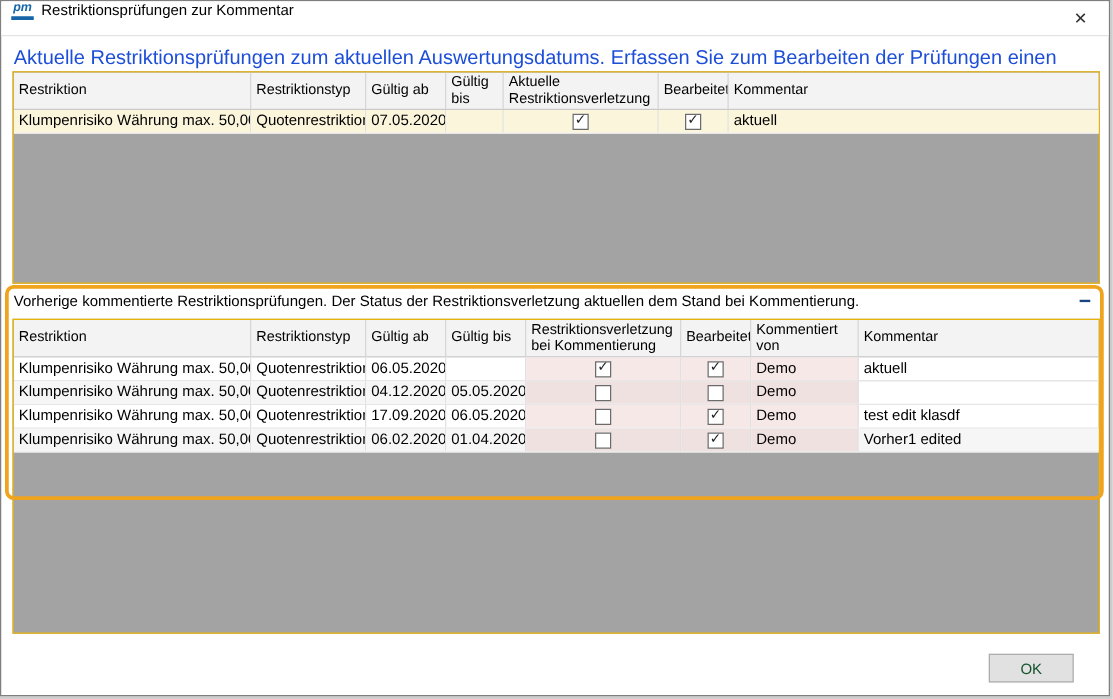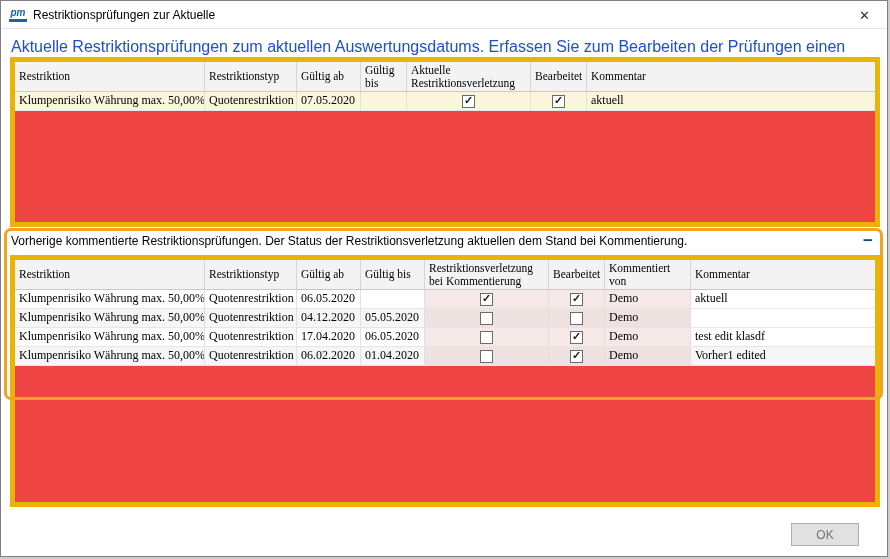--- a/index.html
+++ b/index.html
@@ -1,28 +1,28 @@
 <!DOCTYPE html>
 <html><head>
 <meta charset="utf-8">
 <style>
   * { margin:0; padding:0; box-sizing:border-box; }
   html,body { width:890px; height:559px; background:#cccccc; font-family:"Liberation Sans","DejaVu Sans",sans-serif; }
   .dialog { position:relative; width:888px; height:557px; background:#ffffff; border:1px solid #7f7f7f; overflow:hidden; }
 
   
-  .titlebar { position:absolute; left:0; top:0; width:100%; height:28px; background:#ffffff; border-bottom:1px solid #e3e3e3; display:flex; align-items:center; padding-left:8px; }
+  .titlebar { position:absolute; left:0; top:0; width:100%; height:28px; background:#ffffff; border-bottom:1px solid #e3e3e3; display:flex; padding-left:8px; }
   .app-icon { width:18px; height:15px; margin-right:6px; font-size:10px; font-weight:bold; font-style:italic; color:#1565a8; border-bottom:3px solid #1565a8; line-height:12px; text-align:center; }
   .wtitle { font-size:12px; color:#000; }
   .closebtn { position:absolute; right:0; top:0; width:45px; height:28px; display:flex; align-items:center; justify-content:center; font-size:13px; color:#333; cursor:default; }
 
   .intro { position:absolute; left:10px; top:37px; font-size:16px; color:#1d4ed8; }
 
   
-  .tbl { position:absolute; background:#ef4444; border:5px solid #eab308; overflow:hidden;font-family:Liberation Serif, serif; }
+  .tbl { position:absolute; background:#a3a3a3; border:1px solid #eab308; overflow:hidden; }
   .thead { display:flex; height:30px; background:#f3f3f3; border-bottom:1px solid #c9c9c9; }
   .th { font-size:11.5px; line-height:13px; color:#000; padding:1px 4px; border-right:1px solid #d6d6d6; display:flex; align-items:center; white-space:normal; overflow:hidden; }
   .tr { display:flex; height:19px; border-bottom:1px solid #e6e6e6; background:#fff; }
   .td { font-size:12px; line-height:17px; color:#000; padding:0 4px; border-right:1px solid #e0e0e0; white-space:nowrap; overflow:hidden; }
   .td.center { display:flex; align-items:center; justify-content:center; padding:0; }
   .td.ro { background:#f7e8e8; }
   .tr.alt .td { background:#f6f6f6; }
   .tr.alt .td.ro { background:#f0e1e1; }
   .tr.sel .td { background:#fbf5dc; }
 
@@ -42,31 +42,31 @@
 
   
   .cb { width:13px; height:13px; background:#fff; border:1px solid #6b6b6b; display:flex; align-items:center; justify-content:center; font-size:11px; font-weight:bold; color:#1f1f1f; }
   .cb.checked::after { content:"\2713"; margin-top:-1px; }
 
   
   .annotation { position:absolute; left:3px; top:227px; width:879px; height:172px; border:3px solid #f0a31d; border-radius:7px; pointer-events:none; z-index:5; }
 
   
   .footer { position:absolute; right:28px; bottom:10px; display:flex; gap:10px; }
-  .btn { height:23px; min-width:68px; padding:0 12px; font-family:"Liberation Sans","DejaVu Sans",sans-serif; font-size:12px; color:#737373; background:#e1e1e1; border:1px solid #adadad; }
+  .btn { height:23px; min-width:68px; padding:0 12px; font-family:"Liberation Sans","DejaVu Sans",sans-serif; font-size:12px; color:#14532d; background:#e1e1e1; border:1px solid #adadad; }
   .btn.default { border:2px solid #3c7fb1; min-width:88px; }
 </style>
 </head>
 <body>
 
 <div class="dialog">
 
   <div class="titlebar">
     <span class="app-icon">pm</span>
-    <span class="wtitle">Restriktionsprüfungen zur Aktuelle</span>
+    <span class="wtitle">Restriktionsprüfungen zur Kommentar</span>
     <span class="closebtn">✕</span>
   </div>
 
   <div class="intro">Aktuelle Restriktionsprüfungen zum aktuellen Auswertungsdatums. Erfassen Sie zum Bearbeiten der Prüfungen einen Kommentar.</div>
 
   <div class="tbl table1">
     <div class="thead">
       <div class="th t1c1">Restriktion</div>
       <div class="th t1c2">Restriktionstyp</div>
       <div class="th t1c3">Gültig ab</div>
@@ -132,21 +132,21 @@
         </div>
       <div class="td t2c6 ro center">
           <span class="cb"></span>
         </div>
       <div class="td t2c7 ro">Demo</div>
     </div>
 
     <div class="tr">
       <div class="td t2c1">Klumpenrisiko Währung max. 50,00%</div>
       <div class="td t2c2">Quotenrestriktion</div>
-      <div class="td t2c3">17.04.2020</div>
+      <div class="td t2c3">17.09.2020</div>
       <div class="td t2c4">06.05.2020</div>
       <div class="td t2c5 ro center">
           <span class="cb"></span>
         </div>
       <div class="td t2c6 ro center">
           <span class="cb checked"></span>
         </div>
       <div class="td t2c7 ro">Demo</div>
       <div class="td t2c8">test edit klasdf</div>
     </div>

